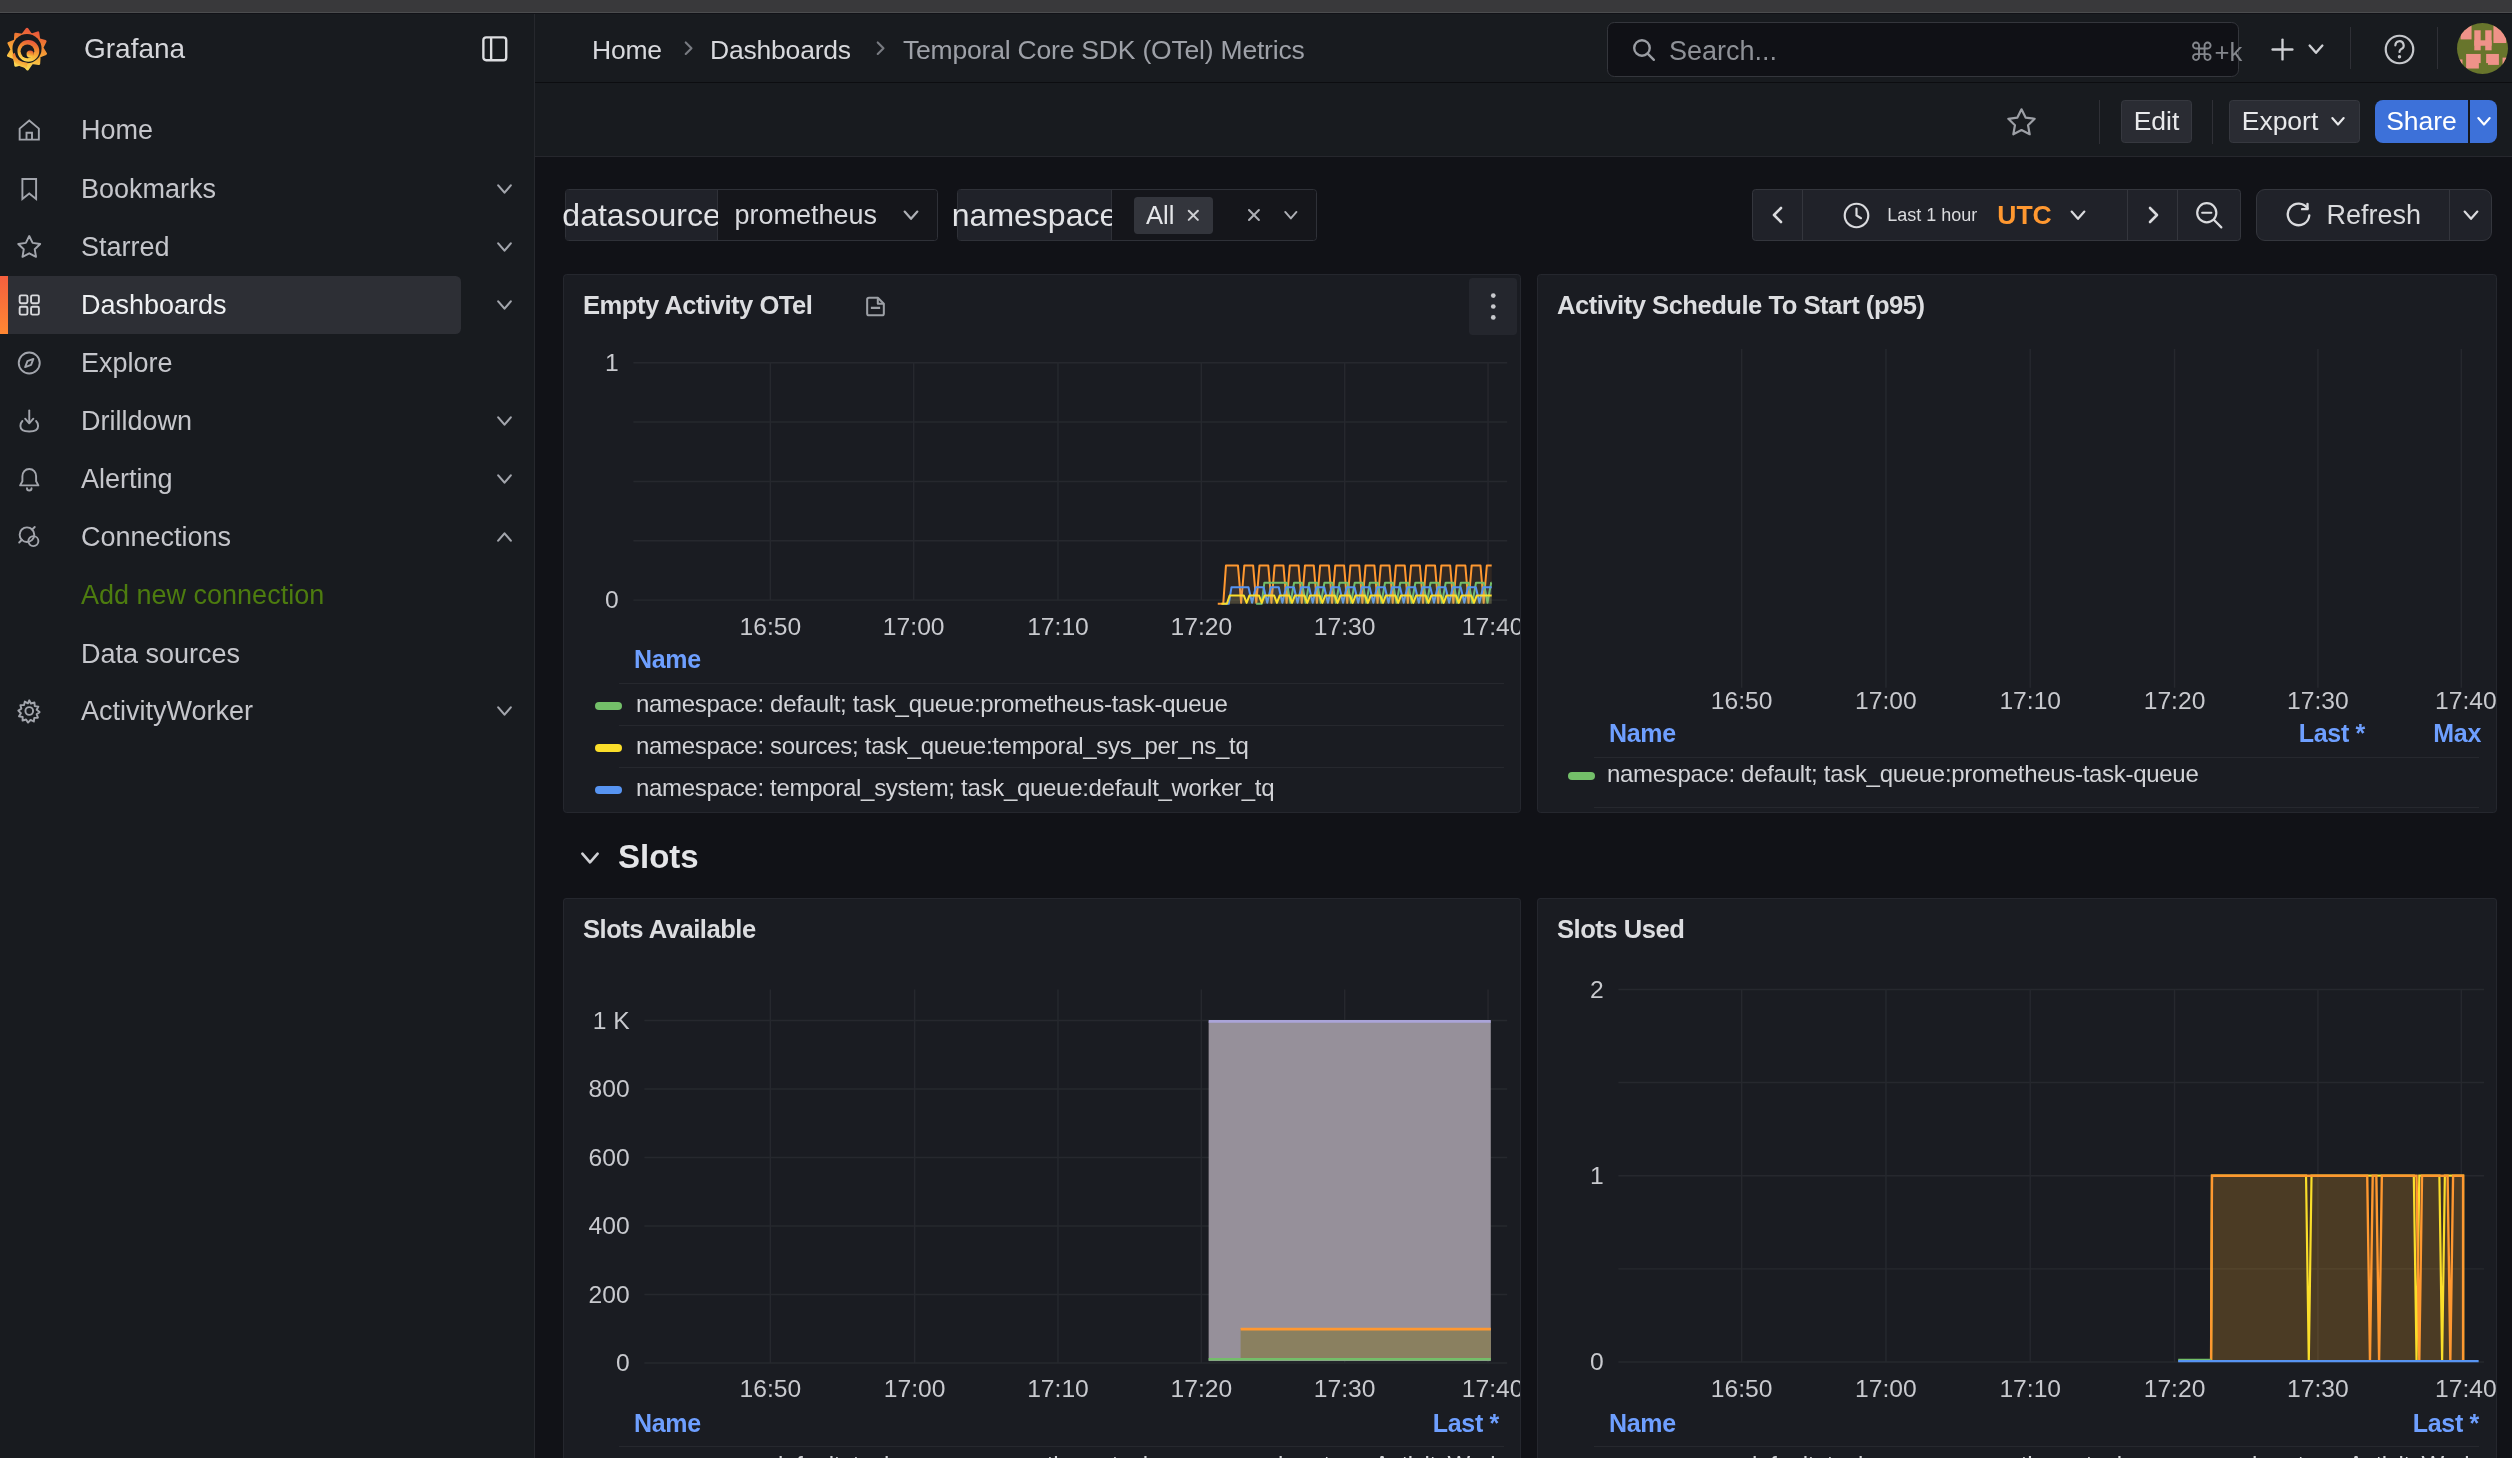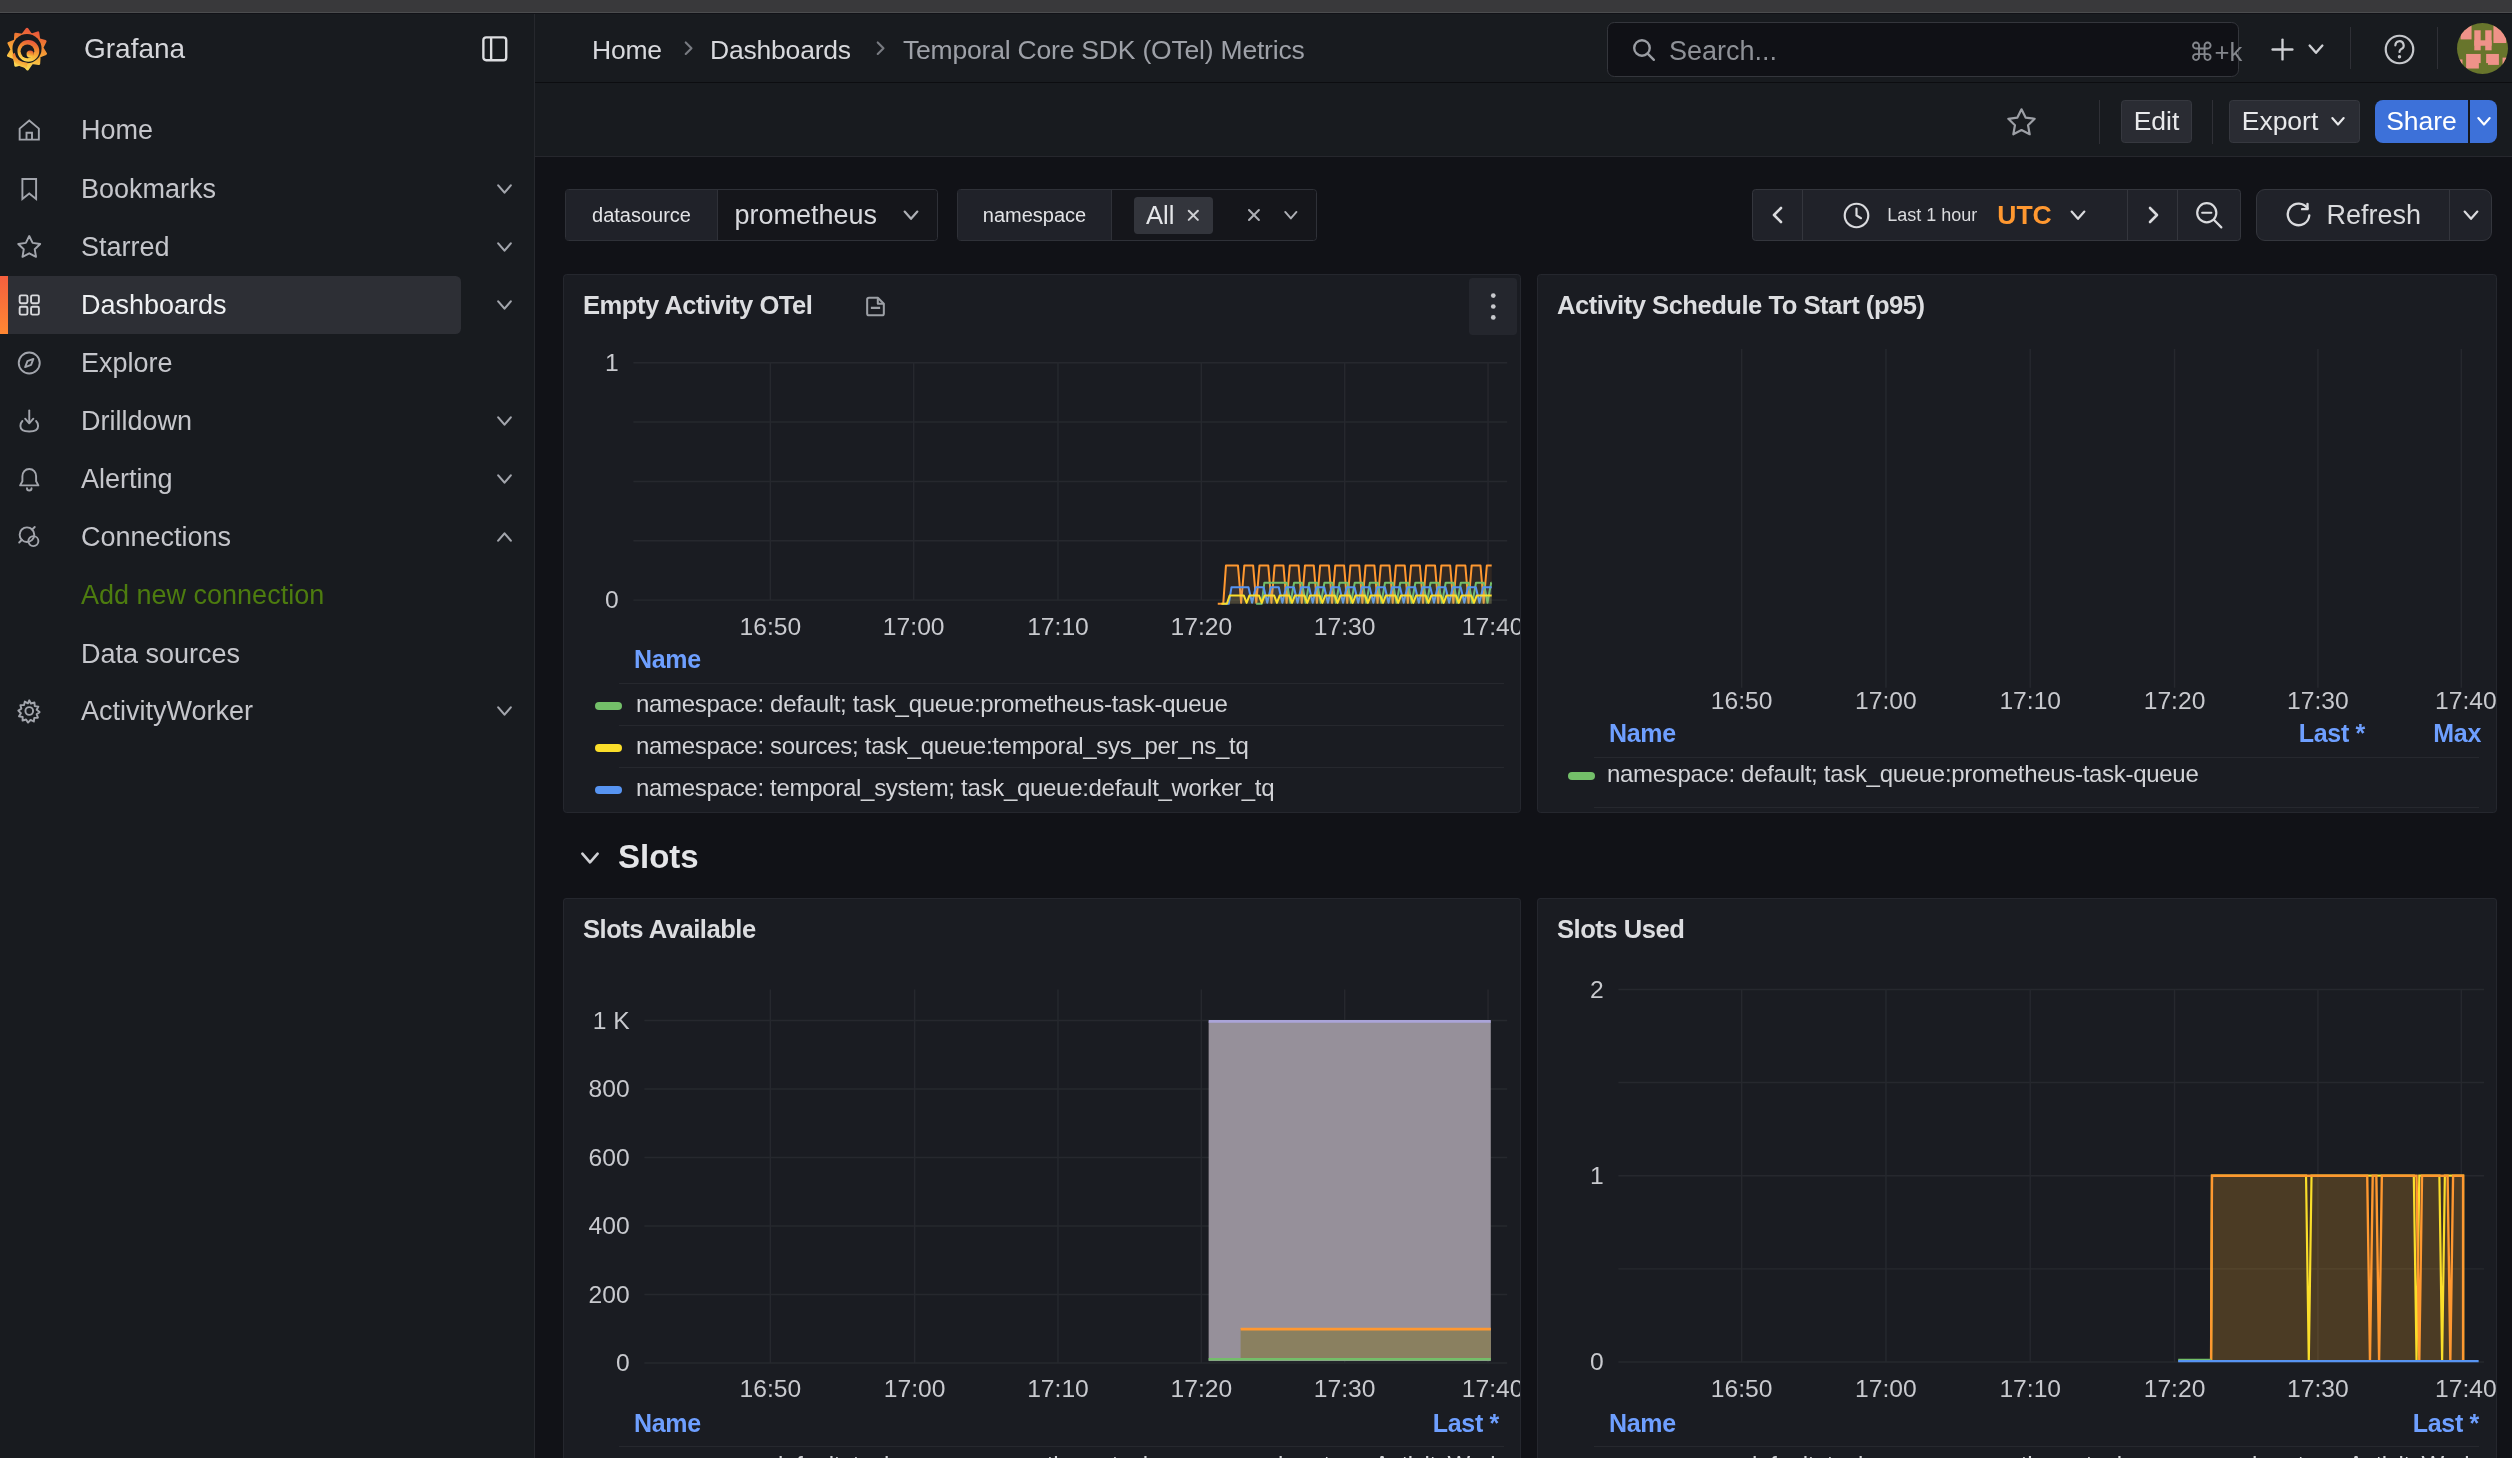--- a/index.html
+++ b/index.html
@@ -19,21 +19,21 @@
 .crumbdim{color:#9ea1a8;font-size:26.5px;letter-spacing:-0.2px}
 .panel{position:absolute;background:#1a1c22;border:0.9px solid #25272e;border-radius:3.7px}
 .ptitle{position:absolute;color:#dcdde0;font-size:25.6px;font-weight:600;letter-spacing:-0.5px;white-space:nowrap}
 .leghead{position:absolute;color:#6e9fff;font-size:25px;font-weight:600;letter-spacing:-0.3px;white-space:nowrap}
 .legtext{position:absolute;color:#d2d3d7;font-size:24px;letter-spacing:-0.3px;white-space:nowrap}
 .legmark{position:absolute;width:26.5px;height:8.2px;border-radius:4.6px}
 .legsep{position:absolute;height:0.9px;background:#26282e}
 .btn{position:absolute;background:#2a2c33;border:0.9px solid #36383f;border-radius:3.7px;color:#e8e9eb;font-size:26.5px;font-weight:500;display:flex;align-items:center;justify-content:center}
 .vdiv{position:absolute;width:0.9px;background:#2f3036}
 .fgroup{position:absolute;display:flex;height:52px;border:0.9px solid #2f3138;border-radius:3.7px}
-.flabel{background:#202229;color:#e2e3e6;font-size:20px;font-weight:500;display:flex;align-items:center;padding:0 22px;border-right:0.9px solid #2f3138}
+.flabel{background:#202229;color:#e2e3e6;font-size:32px;font-weight:500;display:flex;align-items:center;padding:0 22px;border-right:0.9px solid #2f3138}
 .fval{display:flex;align-items:center;background:#15161b}
 </style>
 </head>
 <body>
 <div id="page">
   <div class="abs topstrip"></div>
   <div class="abs topbar"></div>
   <div class="abs sidebar"></div>
   <div class="abs row2"></div>
 

